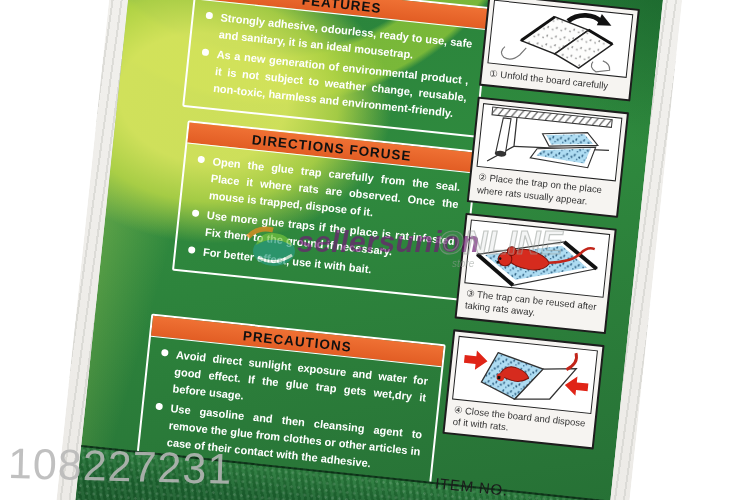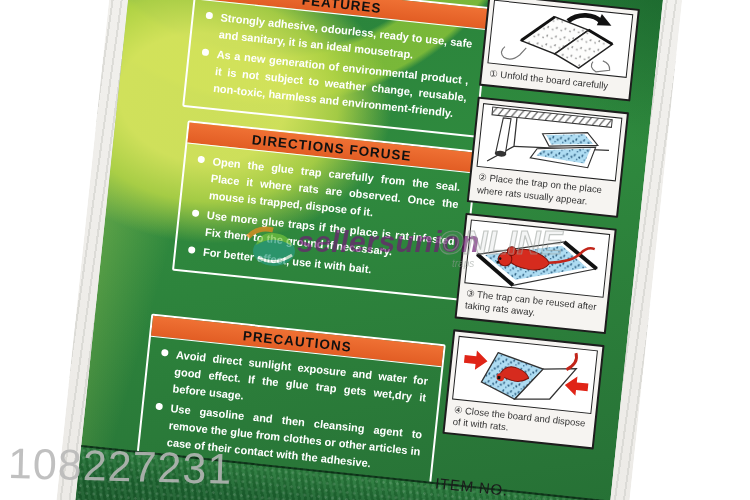--- a/index.html
+++ b/index.html
@@ -199,16 +199,16 @@
   </div>
 
   <svg class="wm-logo" width="72" height="50" viewBox="0 0 72 50">
     <ellipse cx="38" cy="29" rx="21" ry="15" fill="#2b9b7f"></ellipse>
     <path d="M20,23 q18,-11 36,1 q-3,-12 -19,-13 q-13,-1 -17,12 z" fill="#74c43e"></path>
     <path d="M22,35 q16,10 34,-2" stroke="#fff" stroke-width="3" fill="none"></path>
     <path d="M12,15 q10,-11 25,-7" stroke="#f08a1d" stroke-width="5" fill="none"></path>
   </svg>
   <div class="wm-brand">sellersunion</div>
   <div class="wm-brand2">ONLINE</div>
-  <div class="wm-sub">traps</div>
+  <div class="wm-sub">store</div>
   <div class="wm-number">108227231</div>
 
 </div>
 
 </body></html>

